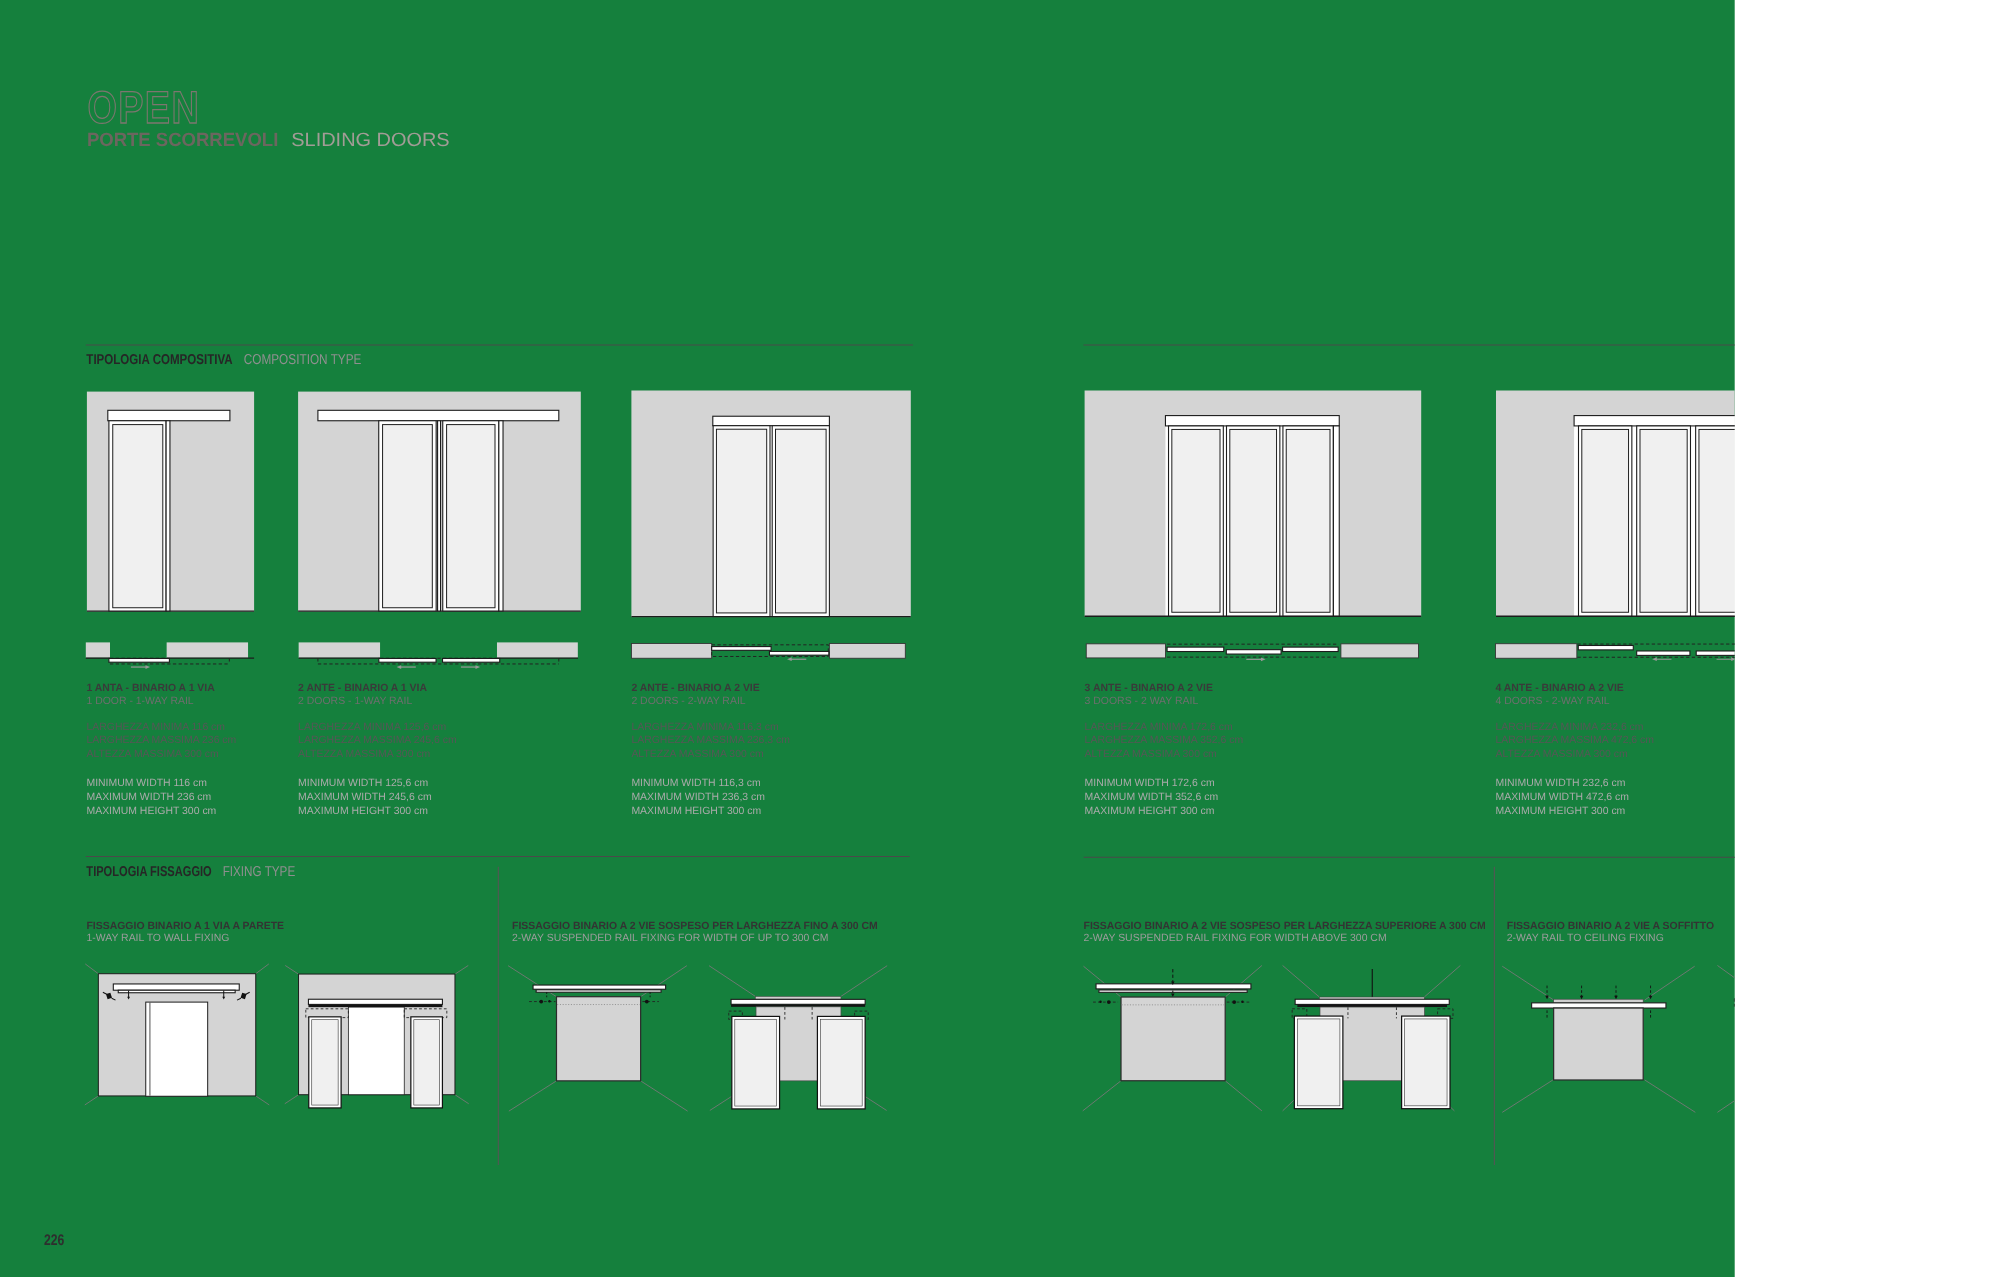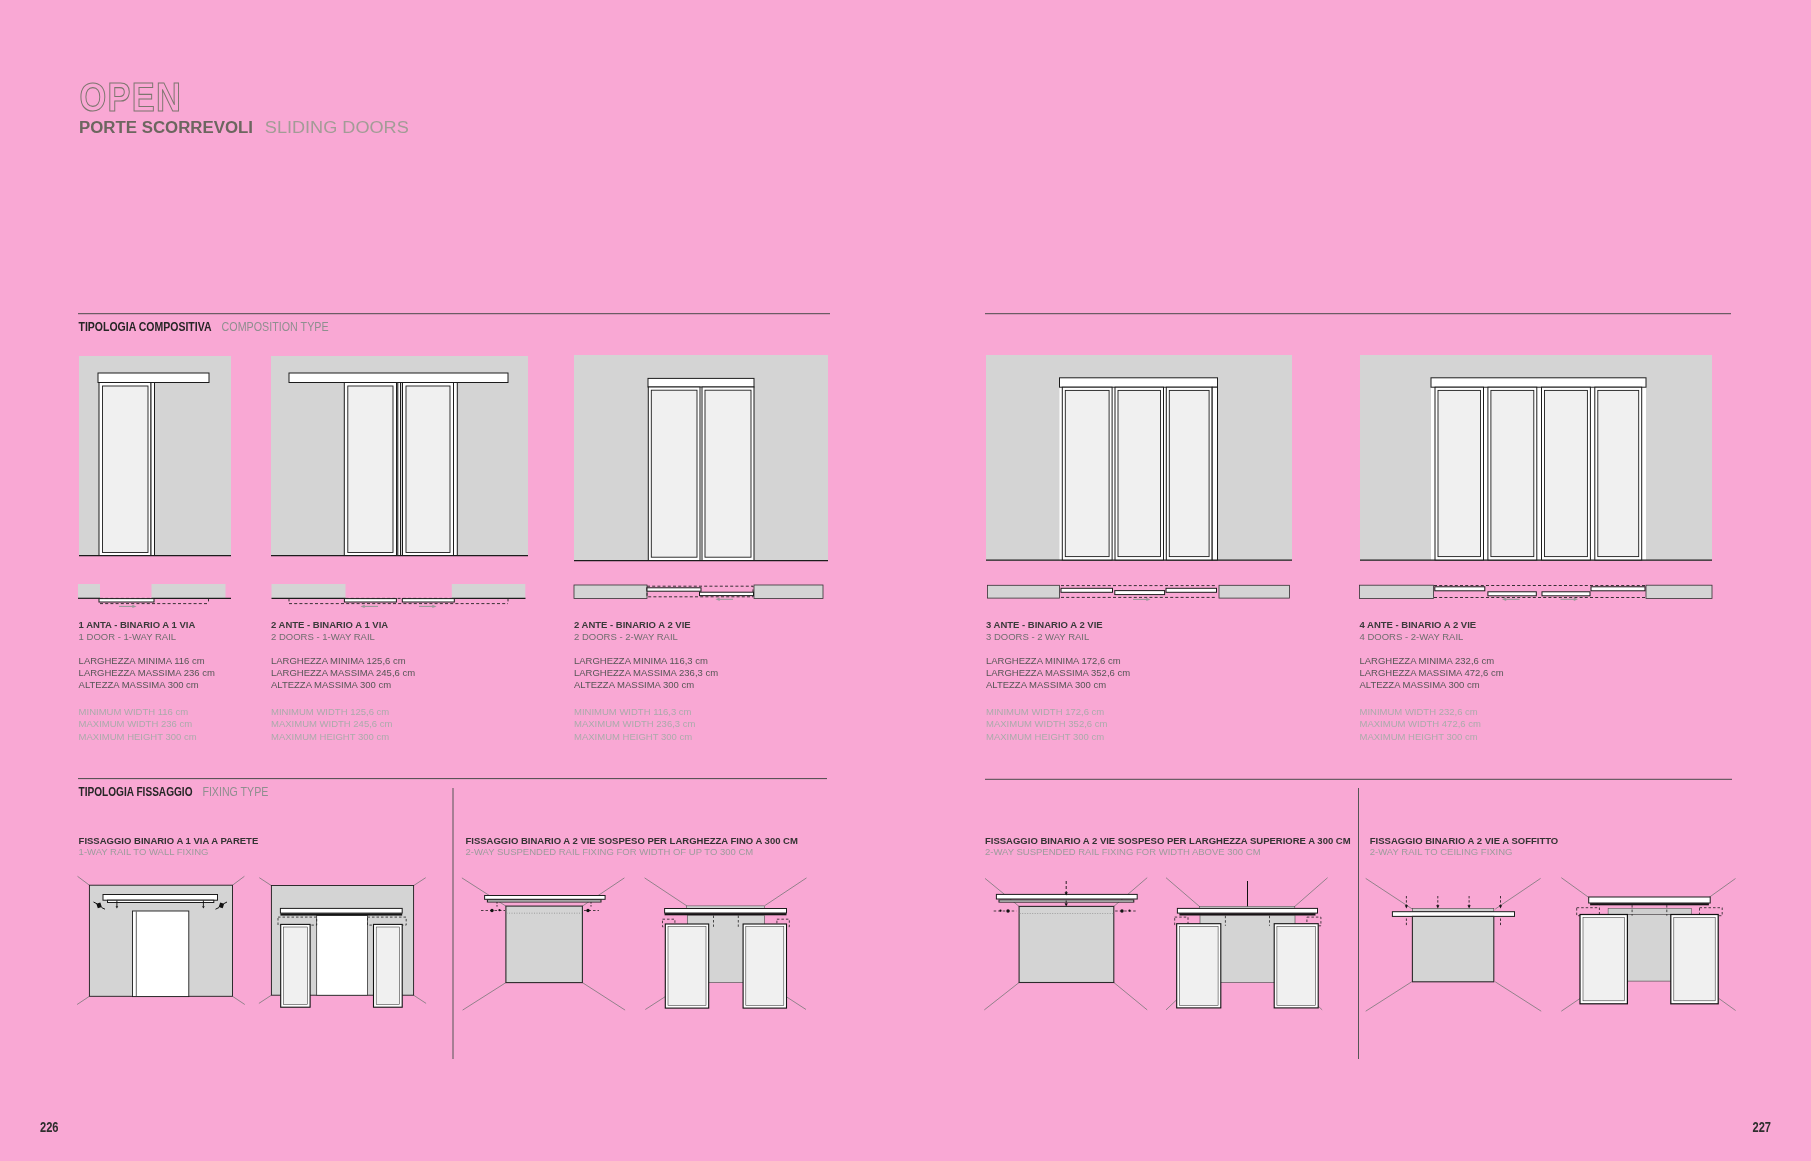--- a/index.html
+++ b/index.html
@@ -1,16 +1,16 @@
 <!DOCTYPE html>
 <html><head>
 <meta charset="utf-8">
 <style>
 html,body{margin:0;padding:0;background:#fff;}
-#page{position:relative;width:1811px;height:1161px;background:#f9a8d4;overflow:hidden;}
+#page{position:relative;width:1577px;height:1161px;background:#15803d;overflow:hidden;}
 svg{display:block;}
 text{font-family:"Liberation Sans",sans-serif;}
 .t1{font-size:41.5px;font-weight:bold;fill:none;stroke:#7d766f;stroke-width:1.15px;letter-spacing:1.5px;}
 .t2b{font-size:17.4px;font-weight:bold;fill:#6c665f;}
 .t2r{font-size:17.4px;fill:#a29c96;}
 .h1b{font-size:13px;font-weight:bold;fill:#262626;}
 .h1r{font-size:13px;fill:#8f8f8f;}
 .cb{font-size:9.5px;font-weight:bold;fill:#3a3a3a;}
 .c2{font-size:9.5px;fill:#6e6e6e;}
 .ci{font-size:9.5px;fill:#565656;}

